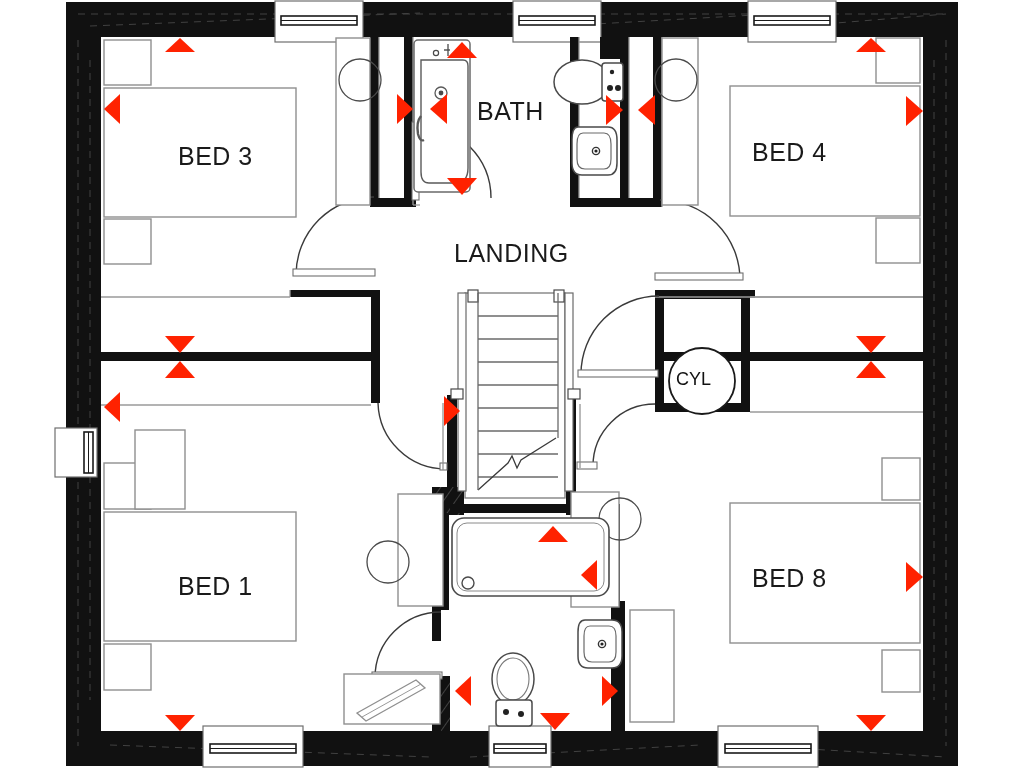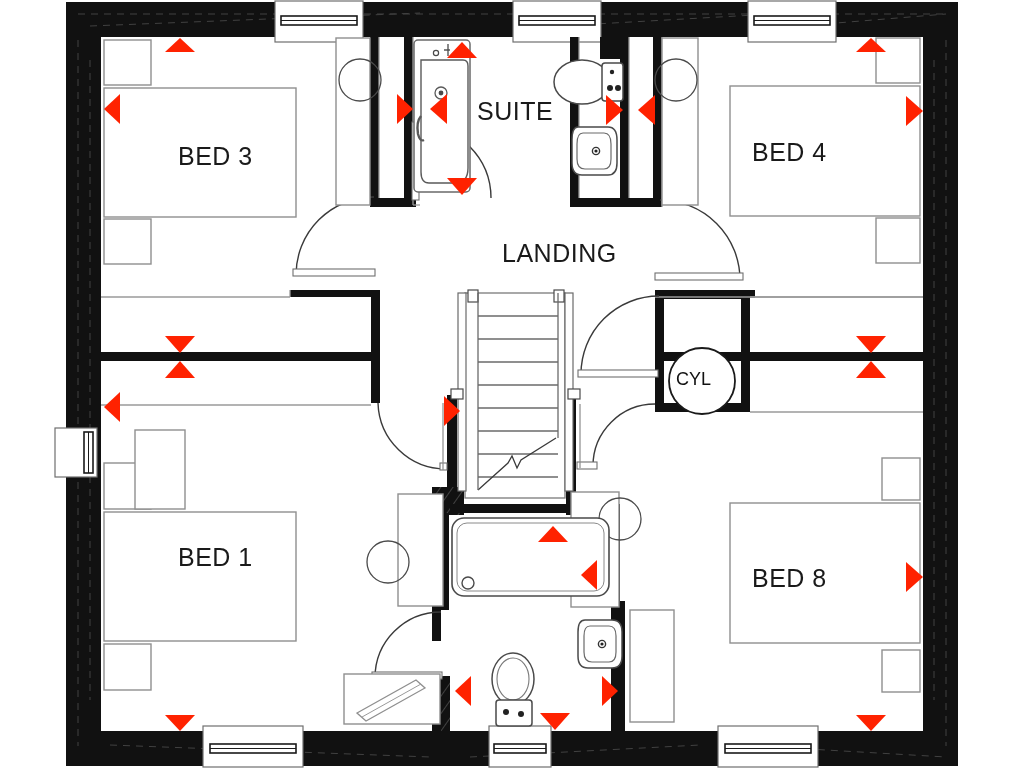--- a/index.html
+++ b/index.html
@@ -397,20 +397,20 @@
       <polygon points="602,676 602,706 618,691"></polygon>
       <polygon points="540,713 570,713 555,730"></polygon>
 
       <polygon points="906,562 906,592 923,577"></polygon>
       <polygon points="856,715 886,715 871,731"></polygon>
     </g>
 
   </svg>
 
   <div class="room-label" style="left:178px; top:142px;">BED 3</div>
-  <div class="room-label" style="left:477px; top:97px;">SUITE</div>
+  <div class="room-label" style="left:477px; top:97px;">BATH</div>
   <div class="room-label" style="left:752px; top:138px;">BED 4</div>
-  <div class="room-label" style="left:454px; top:239px;margin-left:48px;">LANDING</div>
+  <div class="room-label" style="left:454px; top:239px;">LANDING</div>
   <div class="cyl-label" style="left:676px; top:369px;">CYL</div>
-  <div class="room-label" style="left:178px; top:543px;">BED 1</div>
+  <div class="room-label" style="left:178px; top:572px;">BED 1</div>
   <div class="room-label" style="left:752px; top:564px;">BED 8</div>
 
 </div>
 
 </body></html>

